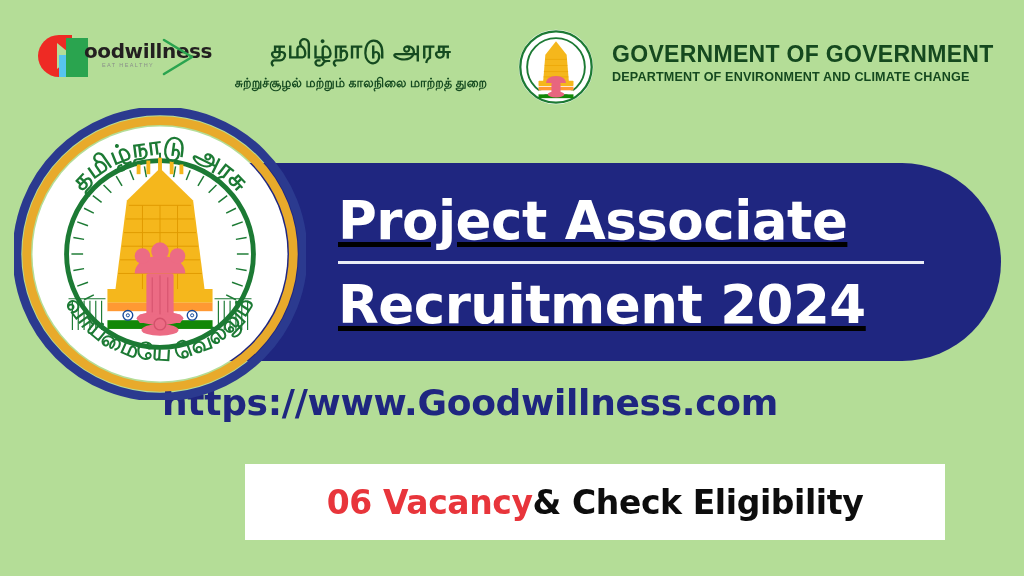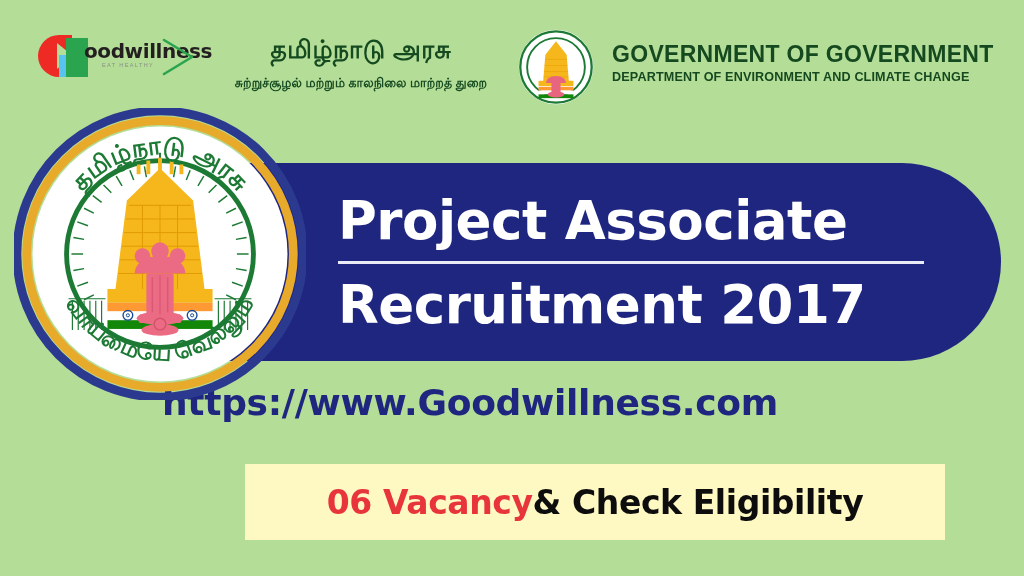--- a/index.html
+++ b/index.html
@@ -147,20 +147,21 @@
   .title-wrap {
     position: absolute;
     left: 338px;
     top: 163px;
     width: 590px;
     height: 198px;
     display: flex;
     flex-direction: column;
     justify-content: center;
     align-items: flex-start;
+    text-decoration: underline;
   }
   .title-line {
     color: #ffffff;
     font-family: "DejaVu Sans", sans-serif;
     font-weight: bold;
     font-size: 53px;
     letter-spacing: -0.5px;
     line-height: 1.0;
     white-space: nowrap;
   }
@@ -198,21 +199,21 @@
     box-sizing: border-box;
   }
 
   
   .bottom-bar {
     position: absolute;
     left: 245px;
     top: 464px;
     width: 700px;
     height: 76px;
-    background: #fef9c3;
+    background: #ffffff;
     display: flex;
     align-items: center;
     justify-content: center;
   }
   .bottom-text {
     font-family: "DejaVu Sans", sans-serif;
     font-weight: bold;
     font-size: 33px;
     letter-spacing: -0.4px;
     white-space: nowrap;
@@ -272,21 +273,21 @@
       <div class="tn-eng-main">GOVERNMENT OF GOVERNMENT</div>
       <div class="tn-eng-sub">DEPARTMENT OF ENVIRONMENT AND CLIMATE CHANGE</div>
     </div>
   </div>
 
   <div class="navy-pill"></div>
 
   <div class="title-wrap">
     <div class="title-line title-line-1">Project Associate</div>
     <div class="title-rule"></div>
-    <div class="title-line title-line-2">Recruitment 2017</div>
+    <div class="title-line title-line-2">Recruitment 2024</div>
   </div>
 
   <svg class="tn-seal-big" viewBox="0 0 300 300">
     <defs>
       <path id="arcTop" d="M48 150 A102 102 0 0 1 252 150"></path>
       <path id="arcBottom" d="M41 150 A109 109 0 0 0 259 150"></path>
     </defs>
 
     <circle cx="150" cy="150" r="147" fill="none" stroke="#2b3a8f" stroke-width="9"></circle>
     <circle cx="150" cy="150" r="137" fill="none" stroke="#e8aa2b" stroke-width="9"></circle>

